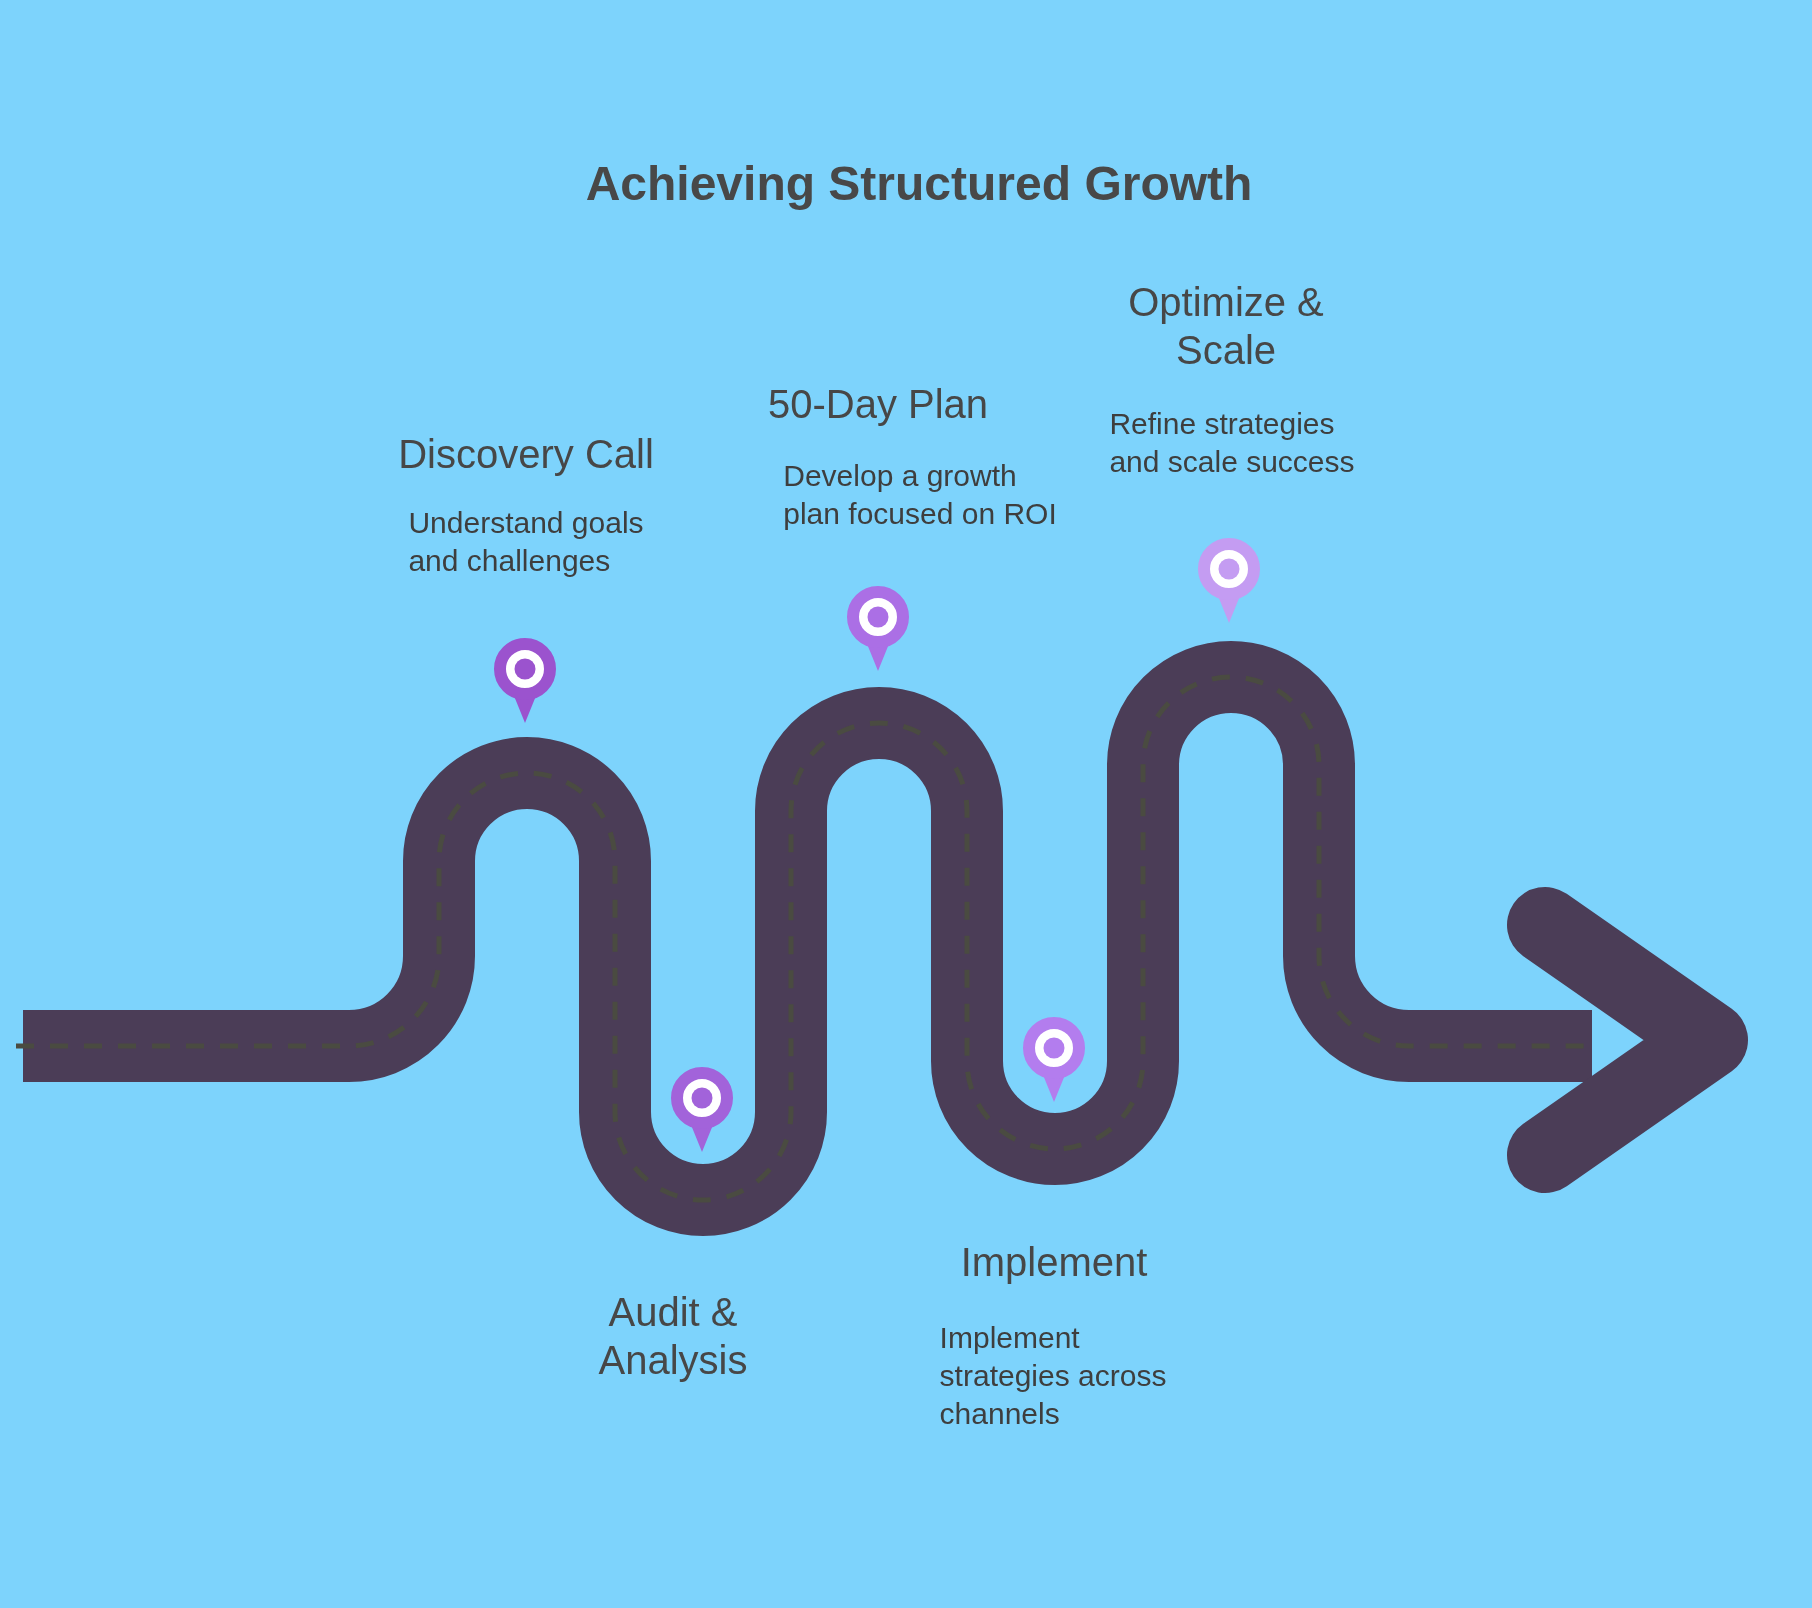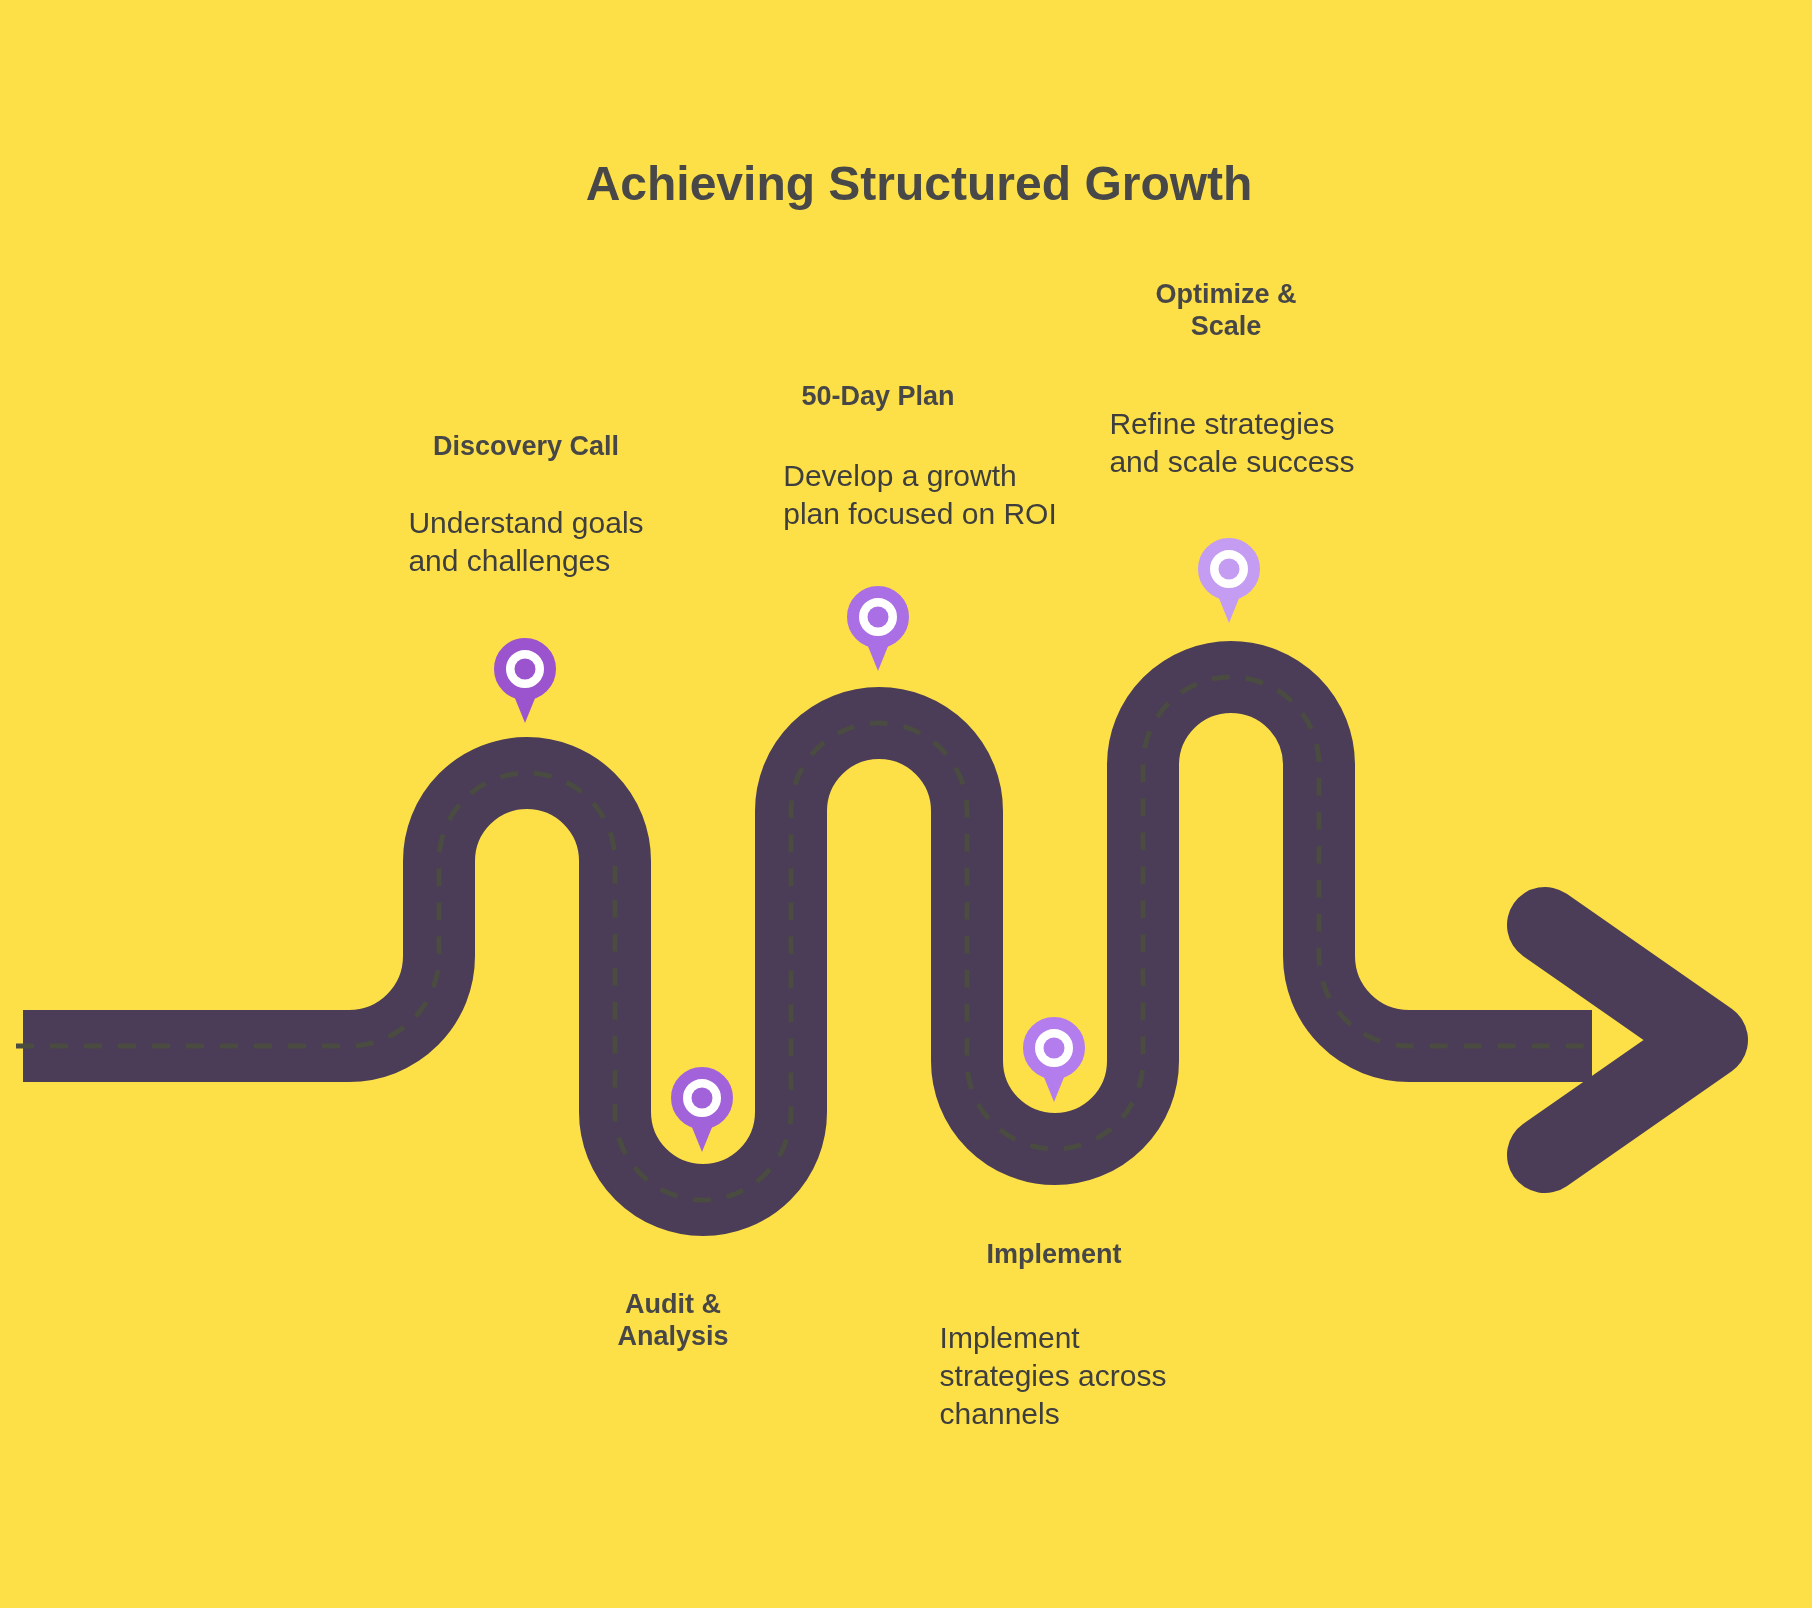--- a/index.html
+++ b/index.html
@@ -4,21 +4,21 @@
 <style>
   html, body {
     margin: 0;
     padding: 0;
     background: #ffffff;
   }
   .canvas {
     position: relative;
     width: 1812px;
     height: 1608px;
-    background: #fde047;
+    background: #7dd3fc;
     overflow: hidden;
     font-family: "Liberation Sans", sans-serif;
   }
   .diagram-svg {
     position: absolute;
     left: 0;
     top: 0;
     width: 100%;
     height: 100%;
   }
@@ -29,22 +29,22 @@
     transform: translateX(-50%);
     font-size: 48px;
     font-weight: bold;
     color: #484848;
     white-space: nowrap;
     text-align: center;
   }
   .step-heading {
     position: absolute;
     transform: translateX(-50%);
-    font-size: 27px;
-    font-weight: bold;
+    font-size: 40px;
+    font-weight: normal;
     color: #474747;
     line-height: 1.2;
     text-align: center;
     white-space: nowrap;
   }
   .step-desc {
     position: absolute;
     transform: translateX(-50%);
     font-size: 30px;
     font-weight: normal;

